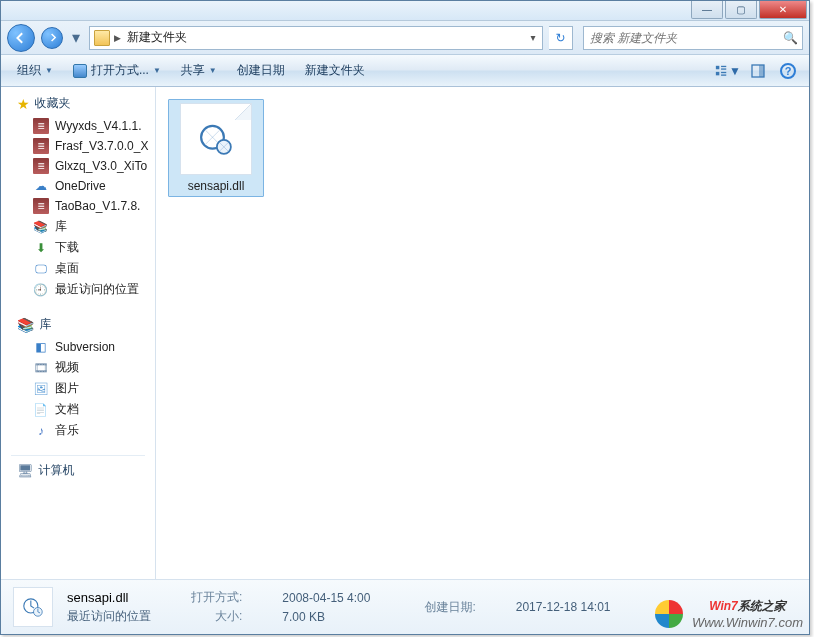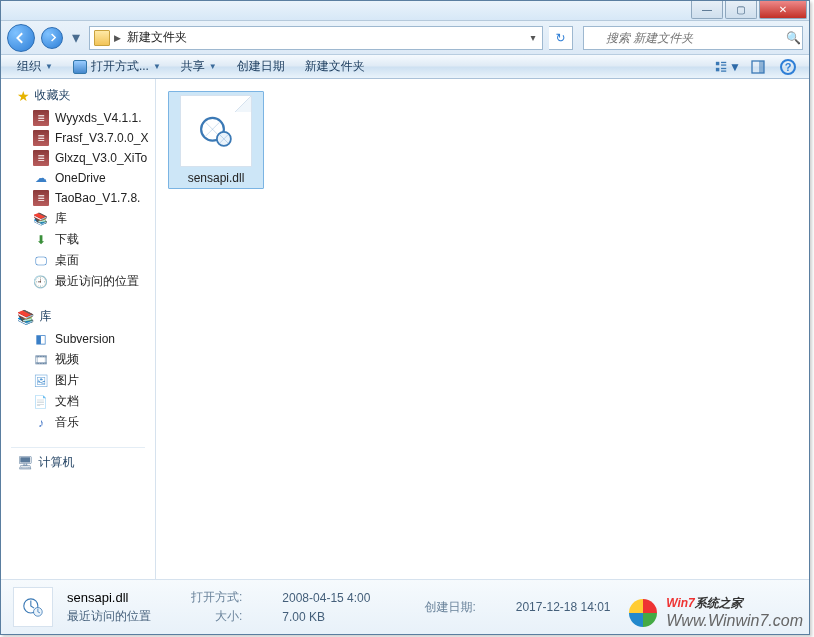--- a/index.html
+++ b/index.html
@@ -14,24 +14,24 @@
 .navbtn-back,.navbtn-fwd { width:28px; height:28px; border-radius:50%; background:radial-gradient(circle at 30% 30%,#7fc2ff,#2e7ed6); border:1px solid #2c6db3; display:flex; align-items:center; justify-content:center; color:#fff; cursor:pointer; }
 .navbtn-fwd { width:22px; height:22px; }
 .navbtn-drop { width:14px; height:22px; display:flex; align-items:center; justify-content:center; color:#4a6d90; cursor:pointer; }
 .addrbar { flex:1; height:24px; background:#fff; border:1px solid #9eb8d0; display:flex; align-items:center; }
 .addrbar .foldericon { width:16px; height:16px; margin:0 4px; background:linear-gradient(#ffe9a6,#f2c459); border:1px solid #c9a23e; border-radius:1px; }
 .addrbar .crumb { padding:0 6px; font-size:12px; color:#222; cursor:pointer; display:flex; align-items:center; gap:4px; }
 .addrbar .chev { color:#555; font-size:9px; }
 .addr-drop { width:18px; color:#555; text-align:center; font-size:10px; cursor:pointer; }
 .addr-refresh { width:24px; height:24px; border:1px solid #9eb8d0; border-left:none; background:#fff; display:flex; align-items:center; justify-content:center; color:#2e7ed6; cursor:pointer; font-size:12px; }
 .searchbox { width:220px; height:24px; border:1px solid #9eb8d0; background:#fff; display:flex; align-items:center; margin-left:4px; }
-.searchbox input { border:none; outline:none; flex:1; padding:0 22px; font-size:12px; color:#be185d; background:transparent; font-style:italic; }
+.searchbox input { border:none; outline:none; flex:1; padding:0 6px; font-size:12px; color:#be185d; background:transparent; font-style:italic; }
 .searchbox .sicon { width:22px; text-align:center; color:#2e7ed6; cursor:pointer; font-size:12px; }
 
-.toolbar { height:24px; background:linear-gradient(#f5fafe,#dfeaf5 48%,#cde0f1 52%,#e9f3fb); border-bottom:1px solid #aac1d8; display:flex; align-items:center; padding:0 8px; gap:4px; font-size:12px; color:#1a3b5d; }
+.toolbar { height:32px; background:linear-gradient(#f5fafe,#dfeaf5 48%,#cde0f1 52%,#e9f3fb); border-bottom:1px solid #aac1d8; display:flex; align-items:center; padding:0 8px; gap:4px; font-size:12px; color:#1a3b5d; }
 .tb-item { padding:3px 8px; border-radius:2px; cursor:pointer; display:flex; align-items:center; gap:4px; }
 .tb-item .dd { font-size:8px; color:#3b6b9b; }
 .tb-spacer { flex:1; }
 .tb-iconbtn { width:26px; height:22px; display:flex; align-items:center; justify-content:center; cursor:pointer; border-radius:2px; color:#2e6aa8; }
 .tb-iconbtn svg { width:14px; height:14px; }
 .tb-help { color:#2e7ed6; font-weight:bold; border:2px solid #2e7ed6; border-radius:50%; width:16px; height:16px; font-size:11px; line-height:12px; text-align:center; }
 
 .body { flex:1; display:flex; min-height:0; }
 .sidebar { width:155px; border-right:1px solid #d6e2ee; background:#fff; overflow-y:auto; padding:6px 0; position:relative; }
 .sidebar::-webkit-scrollbar{width:16px;} .sidebar::-webkit-scrollbar-track{background:#f0f0f0;} .sidebar::-webkit-scrollbar-thumb{background:#c9d8e6;border:1px solid #a9bed1;border-radius:2px;}
@@ -59,24 +59,24 @@
 .filelabel { font-size:12px; color:#222; text-align:center; word-break:break-all; }
 
 .details { height:55px; border-top:1px solid #d6e2ee; background:linear-gradient(#f6fafd,#e8f1f9); display:flex; align-items:center; padding:6px 12px; gap:14px; font-size:12px; color:#44607a; }
 .details .thumb { width:40px; height:40px; border:1px solid #d6e2ee; background:#fff; display:flex; align-items:center; justify-content:center; }
 .details .thumb svg{width:26px;height:26px;}
 .details .info { display:grid; grid-template-columns:auto auto auto auto; column-gap:40px; row-gap:2px; align-items:center; }
 .details .fname { color:#000; font-size:13px; }
 .details .label { color:#6a839b; text-align:right; }
 .details .val { color:#445f7a; }
 
-.watermark { position:absolute; right:6px; bottom:4px; display:flex; align-items:center; gap:9px; font-size:12px; font-style:italic; color:#333; pointer-events:none; }
+.watermark { position:absolute; right:6px; bottom:4px; display:flex; align-items:center; gap:9px; font-size:12px; font-style:italic; color:#333; pointer-events:none;text-align:center; }
 .watermark .logo { width:28px; height:28px; border-radius:50%; background:conic-gradient(#e33 0 25%,#4a4 0 50%,#28c 0 75%,#fc3 0); }
 .watermark .line1{font-weight:bold;font-style:italic;} .watermark .w7{color:#e33;}
-.watermark .line2{font-size:16px;color:#666;}
+.watermark .line2{font-size:13px;color:#666;}
 </style>
 </head>
 <body>
 
 <div class="window">
 
   <div class="titlebar">
     <div class="winbtn">—</div>
     <div class="winbtn">▢</div>
     <div class="winbtn close">✕</div>

